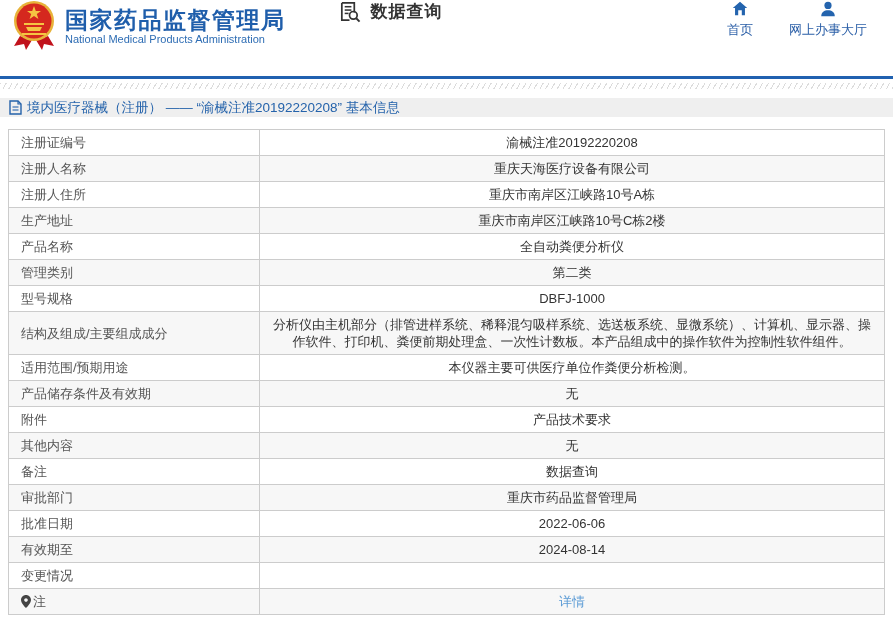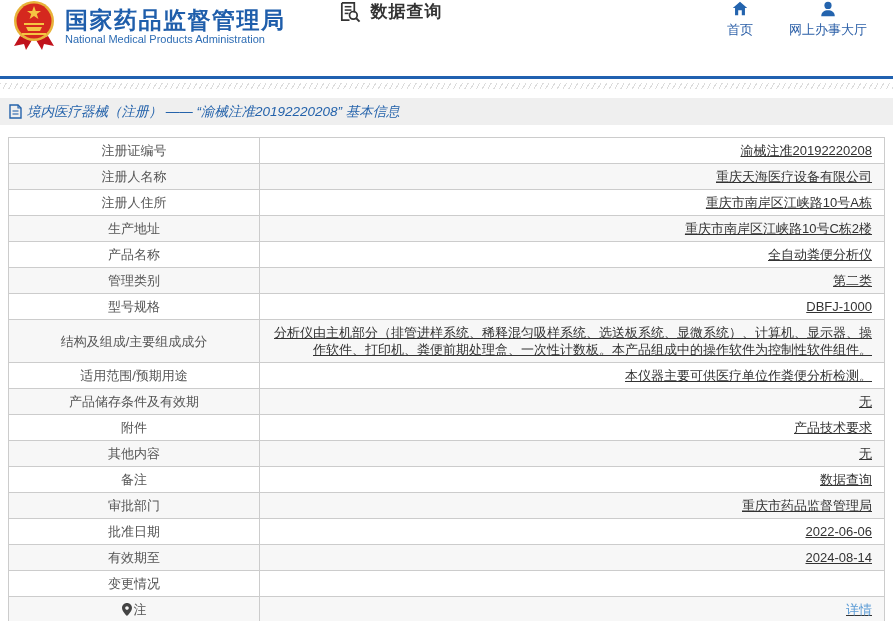--- a/index.html
+++ b/index.html
@@ -24,33 +24,33 @@
 
   
   .blue-line { height:3px; background:#2061b0; }
   .hatch-strip {
     height:6px; margin-top:4px;
     background:repeating-linear-gradient(120deg,#dcdcdc 0 1px,transparent 1px 5px);
   }
 
   
   .breadcrumb-bar {
-    margin-top:9px; background:#efefef; height:27px;
+    margin-top:9px; background:#efefef; height:19px;
     display:flex; align-items:center; padding-left:9px; gap:5px;
-    color:#2563ab; font-size:13.5px;font-style:italic;
+    color:#2563ab; font-size:13.5px;
   }
   .bc-icon { width:13px; height:15px; flex:0 0 auto; }
 
   
   .table-wrap { margin:12px 8px 0 8px; }
   table { width:100%; border-collapse:collapse; table-layout:fixed; }
   td { border:1px solid #ccc; font-size:13px; padding:4px 12px; line-height:17px; vertical-align:middle; }
   tr:nth-child(even) td { background:#f7f7f7; }
-  .label-cell { width:226px; text-align:center; color:#555; }
-  .value-cell { text-align:right; color:#333; word-break:break-all;text-decoration:underline; }
+  .label-cell { width:226px; text-align:left; color:#555; }
+  .value-cell { text-align:center; color:#333; word-break:break-all; }
   .pin-icon { display:inline-block; width:10px; height:13px; margin-right:2px; vertical-align:-2px; }
   .detail-link { color:#5b9bd5; text-decoration:none; cursor:pointer; }
 </style>
 </head>
 <body>
 
 <div class="header">
   <div class="logo">
     <svg class="emblem" viewBox="0 0 44 52">
       <path d="M8 36 L2 46 L12 44 L14 50 L20 40 Z" fill="#c1121c"></path>

